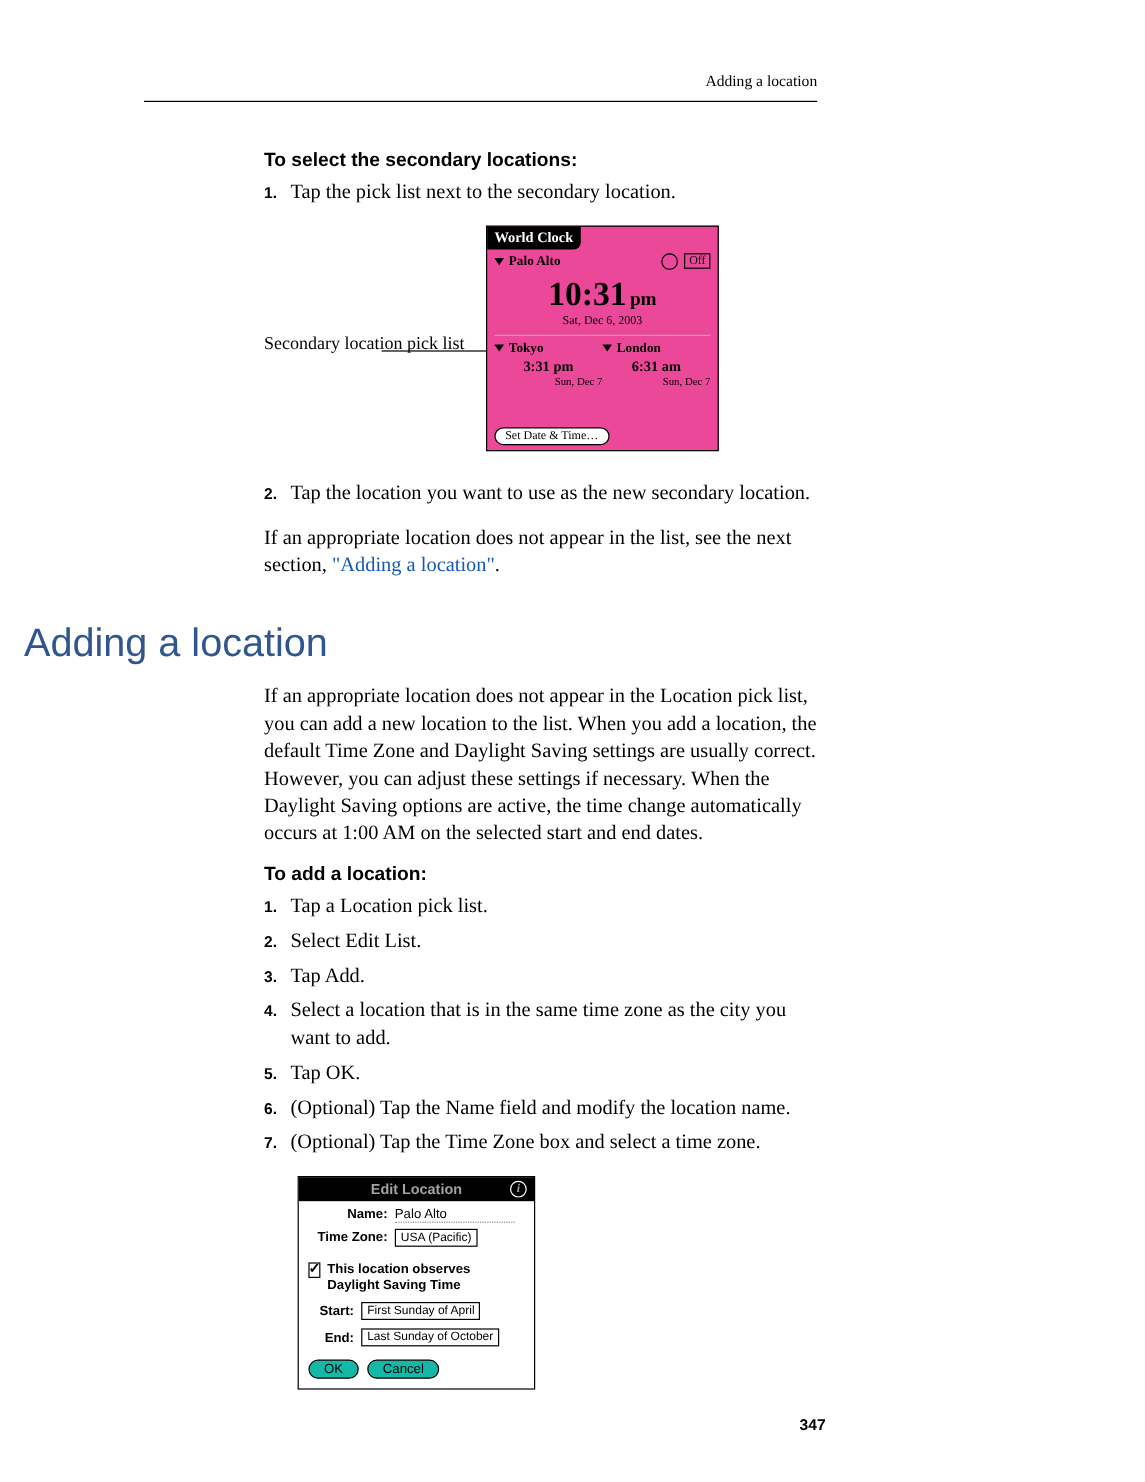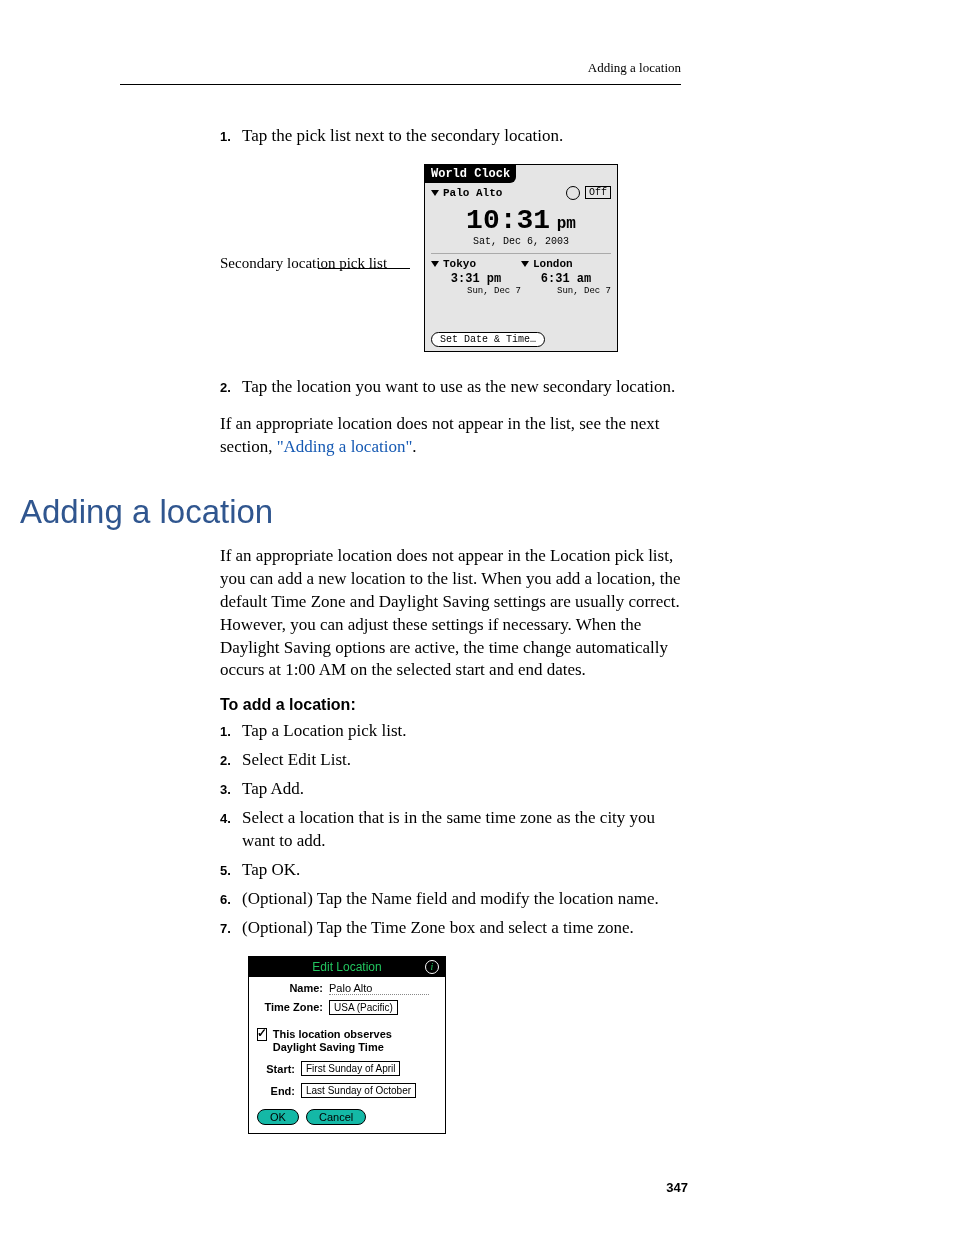--- a/index.html
+++ b/index.html
@@ -11,62 +11,63 @@
 .step-list{list-style:none;padding:0;margin:0}
 .step-list li{display:flex;margin-bottom:6px;font-size:17px;line-height:1.35}
 .step-num{font-family:"Trebuchet MS",Arial,sans-serif;font-weight:bold;font-size:13px;min-width:22px;padding-top:3px}
 .step-txt{flex:1}
 .para{font-size:17px;line-height:1.35;margin:14px 0}
 .link{color:#1559b3}
 .h1{font-family:"Trebuchet MS","Arial Narrow",Arial,sans-serif;color:#30568f;font-size:33px;font-weight:normal;margin:34px 0 14px -100px}
 .fig{position:relative;margin:16px 0 22px 0;height:190px}
 .callout{position:absolute;left:0;top:90px;font-size:15px;line-height:1.3}
 .callout-line{position:absolute;left:98px;top:104px;width:92px;border-top:1px solid #000}
-.device{position:absolute;left:204px;top:0;width:192px;height:186px;border:1px solid #000;background:#e5e5e5;font-family:Liberation Mono, monospace;font-size:11px}
+.device{position:absolute;left:185px;top:0;width:192px;height:186px;border:1px solid #000;background:#ec4899;font-family:Liberation Serif, serif;font-size:11px}
 .dev-title{background:#000;color:#fff;display:inline-block;padding:2px 6px;font-weight:bold;font-size:12px;border-radius:0 0 6px 0}
 .dev-row{display:flex;align-items:center;padding:3px 6px}
 .tri{display:inline-block;width:0;height:0;border-left:4px solid transparent;border-right:4px solid transparent;border-top:6px solid #000;margin-right:4px;vertical-align:middle}
 .bold{font-weight:bold}
 .alarm-box{margin-left:auto;display:flex;align-items:center;gap:5px}
 .clock-icon{width:12px;height:12px;border:1px solid #000;border-radius:50%;position:relative;display:inline-block}
 .off-box{border:1px solid #000;padding:0 3px;font-size:10px}
 .big-time{text-align:center;font-weight:bold;margin-top:2px}
 .big-time .t{font-size:28px}
 .big-time .ampm{font-size:16px}
 .big-date{text-align:center;font-size:10px;margin-bottom:6px}
 .sep{border-top:1px solid #aaa;margin:0 6px}
 .sec-row{display:flex;padding:4px 6px 0 6px}
 .sec-col{flex:1}
 .sec-col .loc{font-weight:bold;font-size:11px}
 .sec-col .tm{font-weight:bold;font-size:12px;text-align:center;margin-top:2px}
 .sec-col .dt{font-size:9px;text-align:right}
 .set-btn{position:absolute;bottom:4px;left:6px;border:1px solid #000;border-radius:9px;padding:1px 8px;font-size:10px;background:#fff}
 .fig2{margin:16px 0 0 28px}
 .device2{width:196px;border:1px solid #000;background:#fff;font-family:Arial,Helvetica,sans-serif;font-size:11px;padding-bottom:8px}
-.d2-title{background:#000;color:#22c55e;text-align:center;font-weight:normal;padding:3px 16px;position:relative;font-size:12px}
+.d2-title{background:#000;color:#a3a3a3;text-align:center;font-weight:bold;padding:3px 16px;position:relative;font-size:12px}
 .info-icon{position:absolute;right:6px;top:3px;width:12px;height:12px;border:1px solid #fff;border-radius:50%;font-size:10px;line-height:12px;text-align:center;font-style:italic;font-family:Georgia,serif}
 .d2-row{display:flex;padding:5px 8px;align-items:center}
 .d2-label{font-weight:bold;text-align:right;min-width:66px;margin-right:6px;font-size:11px}
 .dotted{border-bottom:1px dotted #888;flex:0 0 auto}
 .boxval{border:1px solid #000;padding:1px 4px;font-size:10px;display:inline-block}
 .chk{width:11px;height:11px;border:1px solid #000;display:inline-block;position:relative;margin-right:6px}
 .chk::after{content:"✓";position:absolute;left:-1px;top:-3px;font-size:12px;font-weight:bold}
 .dst-text{font-weight:bold;font-size:11px;line-height:1.2}
 .btn-row{padding:6px 8px 0 8px}
 .pill{display:inline-block;border:1px solid #000;border-radius:10px;padding:1px 12px;font-size:11px;background:#14b8a6;margin-right:4px}
 .page-num{position:absolute;bottom:40px;right:83px;font-family:"Trebuchet MS",Arial,sans-serif;font-weight:bold;font-size:13px}
 </style>
 </head>
 <body>
 
 <div class="page">
   <div class="running-head">Adding a location</div>
   <hr class="rule">
 
   <div class="content">
+    <p class="sub-head">To select the secondary locations:</p>
     <ol class="step-list">
       <li>
           <span class="step-num">1.</span>
           <span class="step-txt">Tap the pick list next to the secondary location.</span>
         </li>
     </ol>
 
     <div class="fig">
       <div class="callout">Secondary location pick list</div>
       <div class="callout-line"></div>

